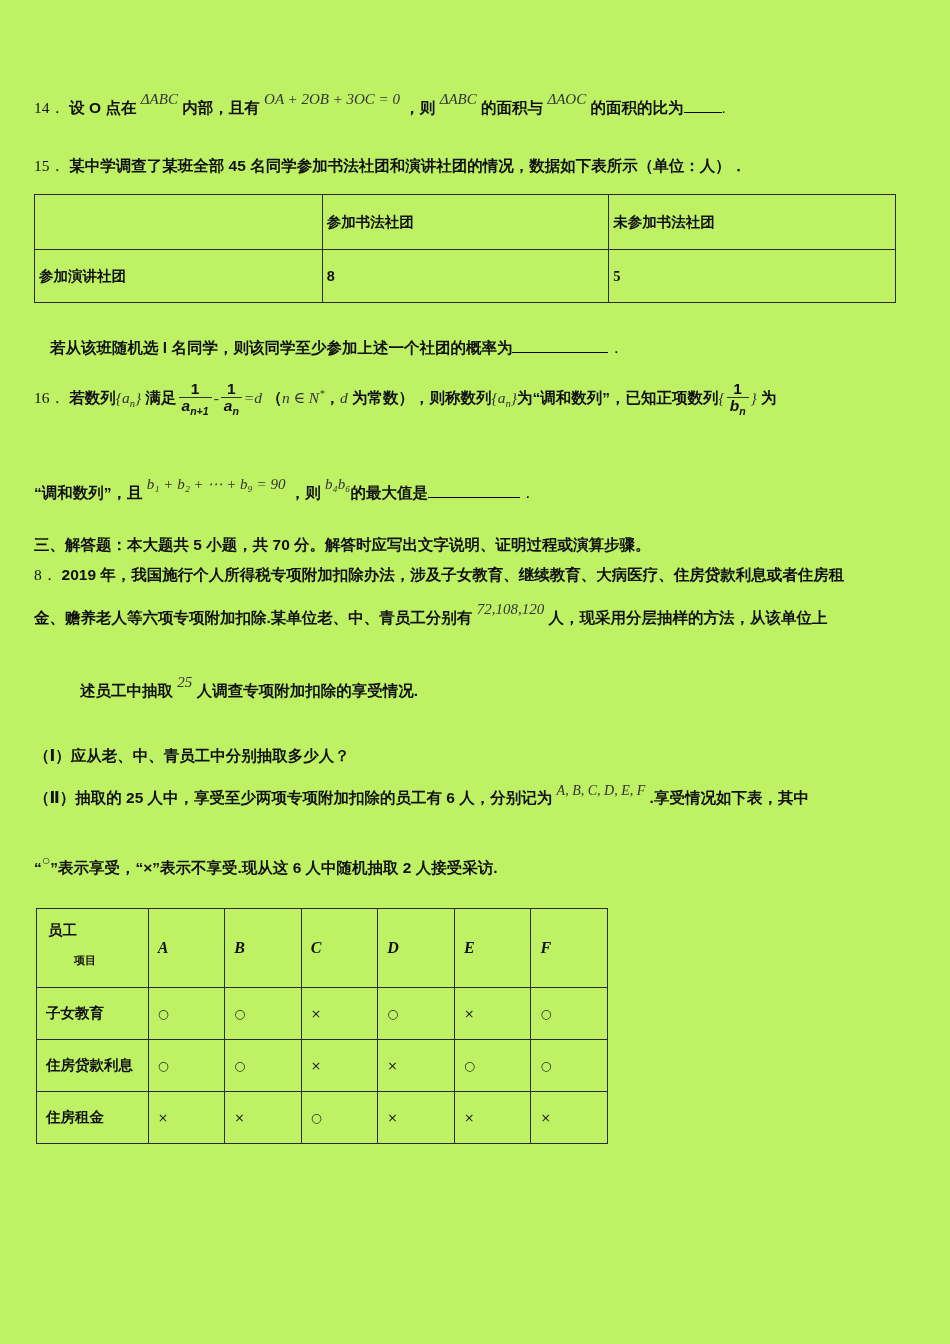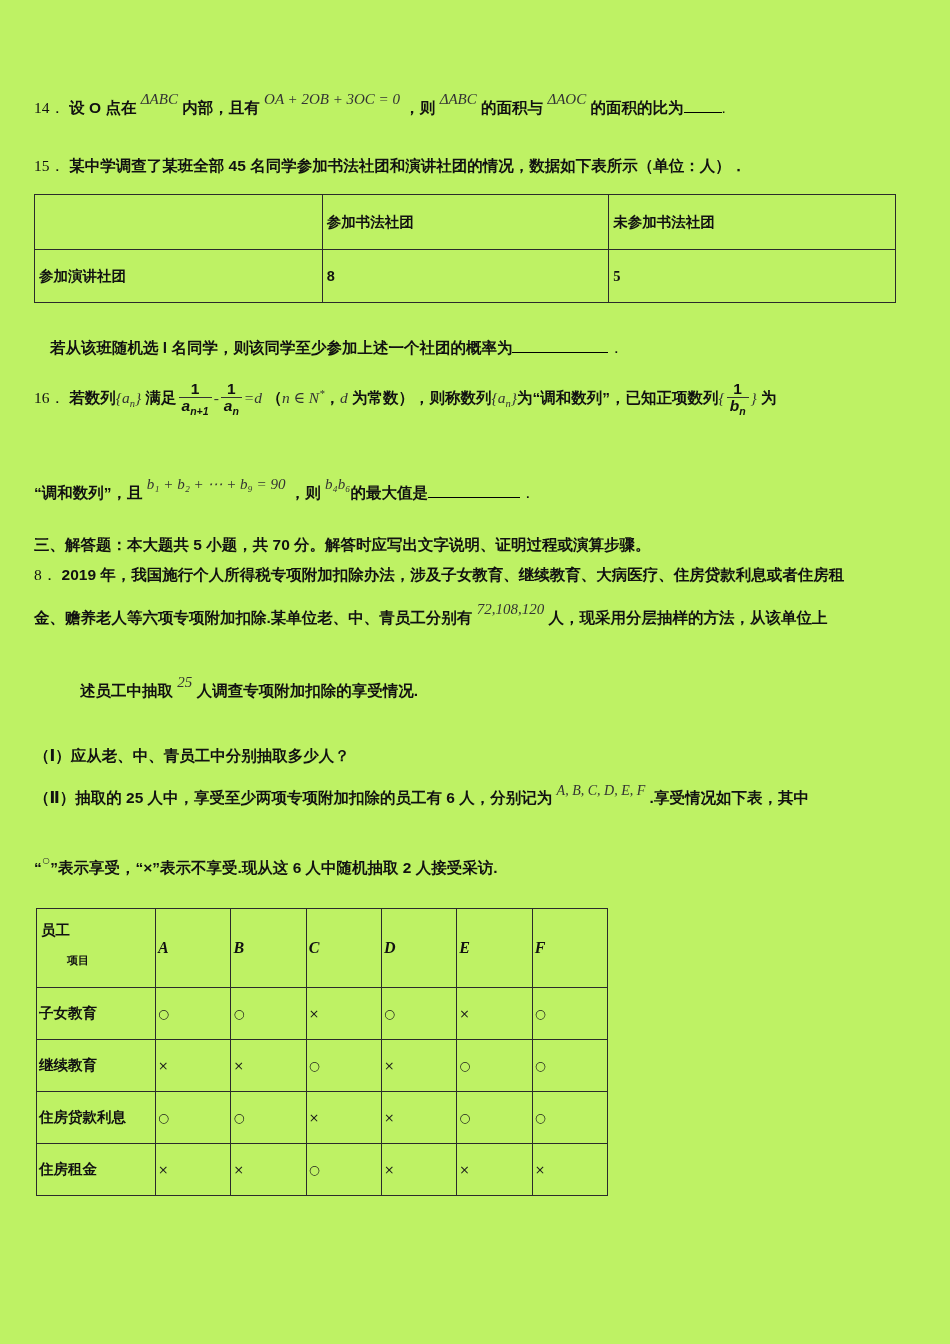--- a/index.html
+++ b/index.html
@@ -132,21 +132,21 @@
   
   table.t1 { width: 862px; }
   table.t1 td { height: 44px; padding: 4px 4px; }
   table.t1 td.c0 { width: 288px; }
   table.t1 td.c1 { width: 287px; }
   table.t1 td.c2 { width: 287px; font-family: Liberation Serif, serif; }
   table.t1 tr.hdr td { height: 46px; }
 
   
   table.t2 { width: 572px; }
-  table.t2 td { height: 45px; padding: 3px 2px; }
+  table.t2 td { height: 45px; padding: 3px 9px; }
   table.t2 td.lbl { width: 122px; }
   table.t2 td.dat { width: 75px; }
   table.t2 td.mark {
     font-family: "DejaVu Sans", sans-serif;
     font-size: 12.5px;
     font-weight: normal;
     color: #1a1a1a;
   }
   table.t2 td.hd {
     font-family: "Liberation Serif", serif;
@@ -283,29 +283,20 @@
         <tr>
           <td class="lbl">子女教育</td>
           <td class="dat mark">○</td>
           <td class="dat mark">○</td>
           <td class="dat mark">×</td>
           <td class="dat mark">○</td>
           <td class="dat mark">×</td>
           <td class="dat mark">○</td>
         </tr>
         <tr>
-          <td class="lbl">继续教育</td>
-          <td class="dat mark">×</td>
-          <td class="dat mark">×</td>
-          <td class="dat mark">○</td>
-          <td class="dat mark">×</td>
-          <td class="dat mark">○</td>
-          <td class="dat mark">○</td>
-        </tr>
-        <tr>
           <td class="lbl">住房贷款利息</td>
           <td class="dat mark">○</td>
           <td class="dat mark">○</td>
           <td class="dat mark">×</td>
           <td class="dat mark">×</td>
           <td class="dat mark">○</td>
           <td class="dat mark">○</td>
         </tr>
         <tr>
           <td class="lbl">住房租金</td>

